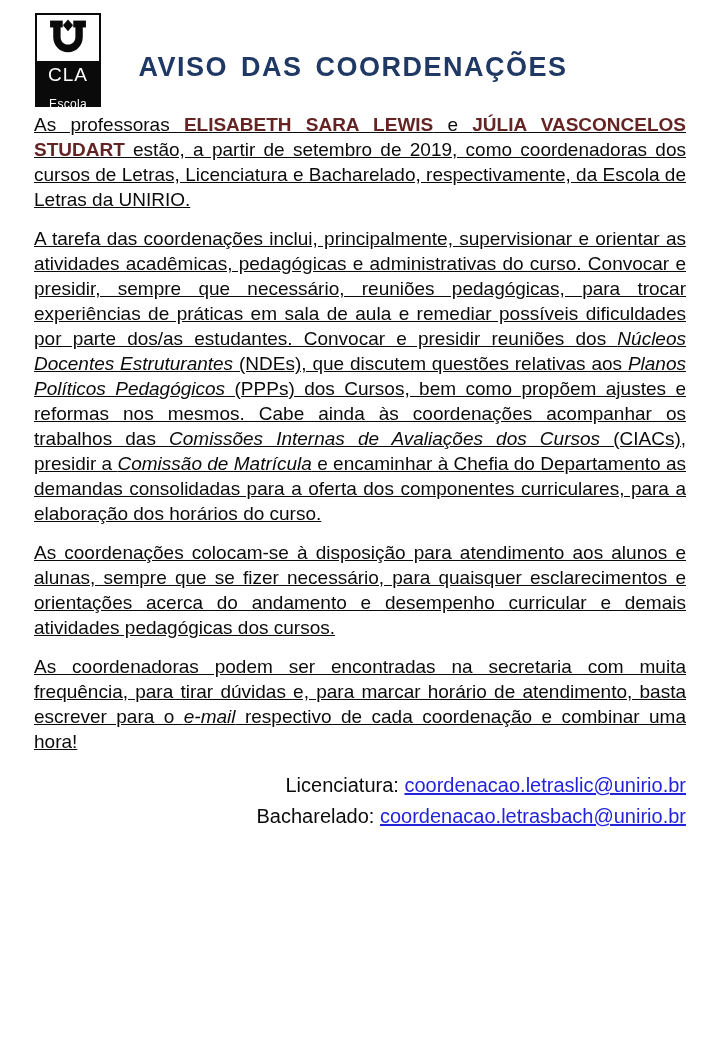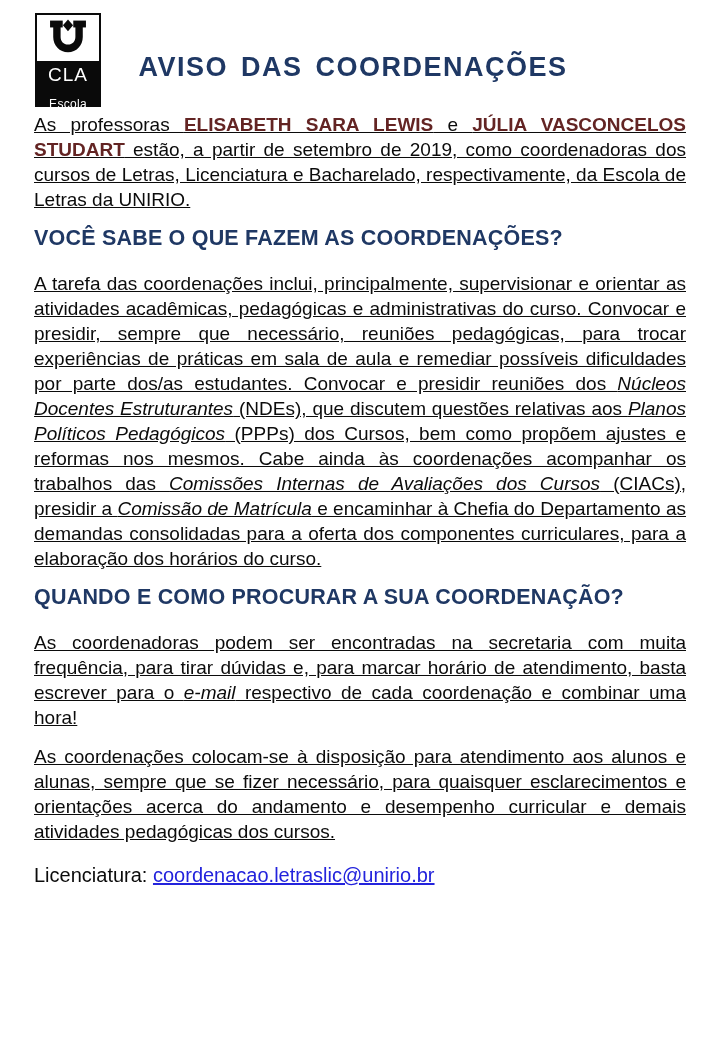--- a/index.html
+++ b/index.html
@@ -100,21 +100,21 @@
     font-weight: 700;
     color: #1F3864;
     margin-top: 14px;
     margin-bottom: 20px;
     letter-spacing: 0.2px;
   }
 
   
   .contacts {
     margin-top: 16px;
-    text-align: left;
+    text-align: right;
   }
   .contact-line {
     font-size: 20px;
     line-height: 31px;
   }
   .contact-label { color: #0b0b0b; }
   .contact-link {
     color: #2323DC;
     text-decoration: underline;
     cursor: pointer;
@@ -141,30 +141,31 @@
         <div class="logo-school2"><span class="logo-de">de</span><span>Cursos</span></div>
       </div>
     </div>
     <h1 class="title">AVISO DAS COORDENAÇÕES</h1>
   </header>
 
   <main class="content">
 
     <p class="para"><span class="seg-n">As professoras </span><span class="seg-b">ELISABETH SARA LEWIS</span><span class="seg-n"> e </span><span class="seg-b">JÚLIA VASCONCELOS STUDART</span><span class="seg-n"> estão, a partir de setembro de 2019, como coordenadoras dos cursos de Letras, Licenciatura e Bacharelado, respectivamente, da Escola de Letras da UNIRIO.</span></p>
 
-    <h2 class="heading">VOCÊ SABE O QUE FAZEM AS COORDENAÇÕES?</h2>
 
     <p class="para"><span class="seg-n">A tarefa das coordenações inclui, principalmente, supervisionar e orientar as atividades acadêmicas, pedagógicas e administrativas do curso. Convocar e presidir, sempre que necessário, reuniões pedagógicas, para trocar experiências de práticas em sala de aula e remediar possíveis dificuldades por parte dos/as estudantes. Convocar e presidir reuniões dos </span><span class="seg-i">Núcleos Docentes Estruturantes</span><span class="seg-n"> (NDEs), que discutem questões relativas aos </span><span class="seg-i">Planos Políticos Pedagógicos</span><span class="seg-n"> (PPPs) dos Cursos, bem como propõem ajustes e reformas nos mesmos. Cabe ainda às coordenações acompanhar os trabalhos das </span><span class="seg-i">Comissões Internas de Avaliações dos Cursos</span><span class="seg-n"> (CIACs), presidir a </span><span class="seg-i">Comissão de Matrícula</span><span class="seg-n"> e encaminhar à Chefia do Departamento as demandas consolidadas para a oferta dos componentes curriculares, para a elaboração dos horários do curso.</span></p>
 
-    <h2 class="heading">QUANDO E COMO PROCURAR A SUA COORDENAÇÃO?</h2>
+
+    <p class="para"><span class="seg-n">As coordenações colocam-se à disposição para atendimento aos alunos e alunas, sempre que se fizer necessário, para quaisquer esclarecimentos e orientações acerca do andamento e desempenho curricular e demais atividades pedagógicas dos cursos.</span></p>
 
     <p class="para"><span class="seg-n">As coordenadoras podem ser encontradas na secretaria com muita frequência, para tirar dúvidas e, para marcar horário de atendimento, basta escrever para o </span><span class="seg-i">e-mail</span><span class="seg-n"> respectivo de cada coordenação e combinar uma hora!</span></p>
-
-    <p class="para"><span class="seg-n">As coordenações colocam-se à disposição para atendimento aos alunos e alunas, sempre que se fizer necessário, para quaisquer esclarecimentos e orientações acerca do andamento e desempenho curricular e demais atividades pedagógicas dos cursos.</span></p>
 
     <div class="contacts">
       <div class="contact-line">
         <span class="contact-label">Licenciatura: </span><a class="contact-link">coordenacao.letraslic@unirio.br</a>
+      </div>
+      <div class="contact-line">
+        <span class="contact-label">Bacharelado: </span><a class="contact-link">coordenacao.letrasbach@unirio.br</a>
       </div>
     </div>
 
   </main>
 </div>
 
 </body></html>

